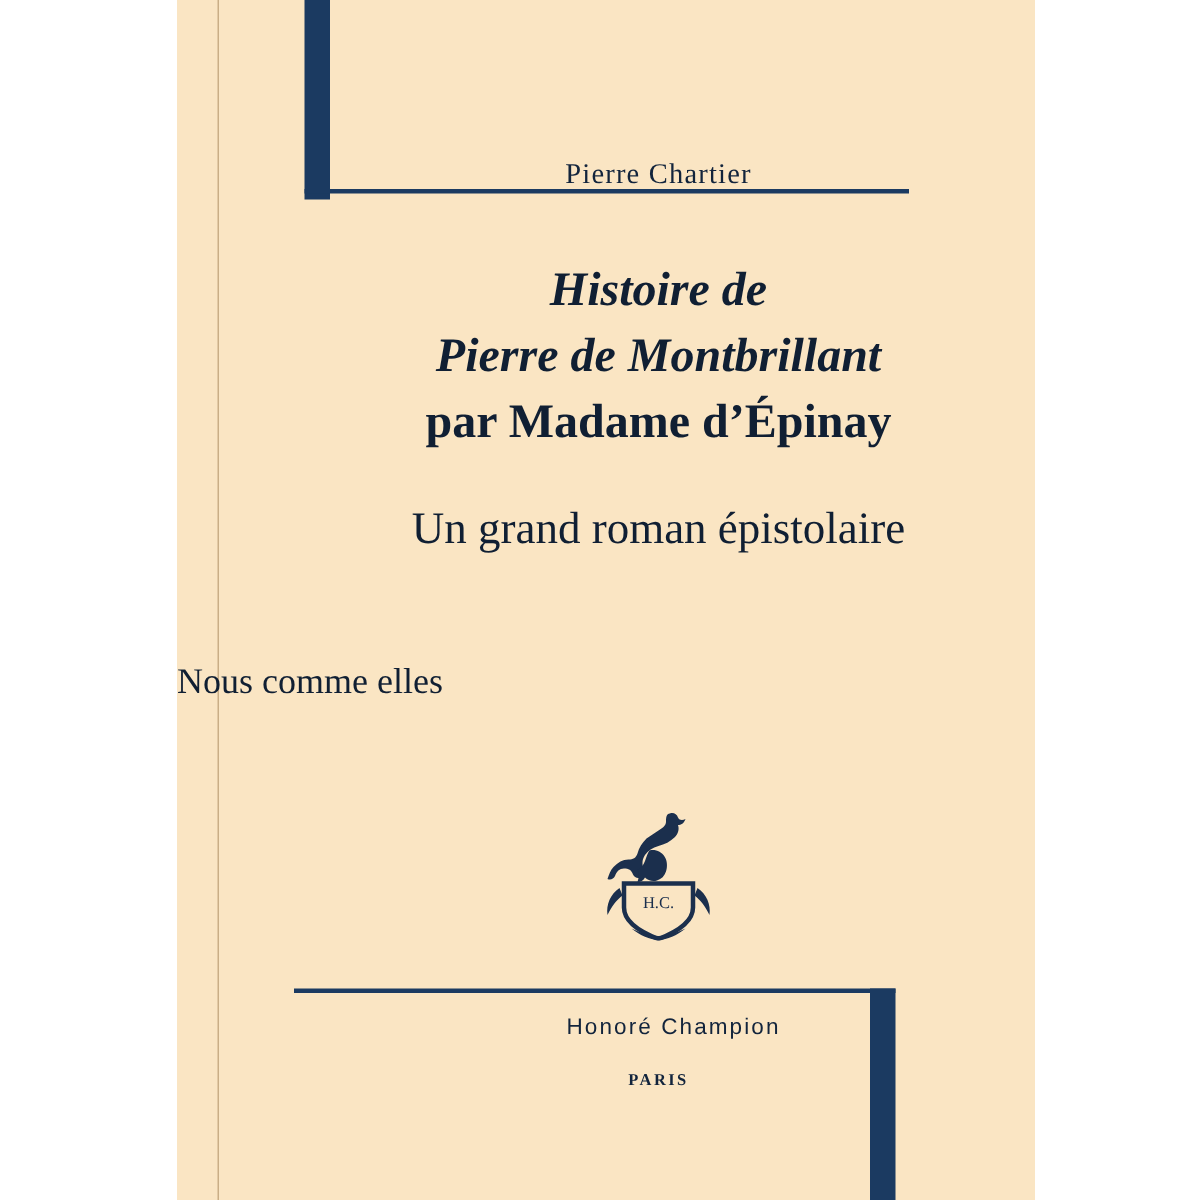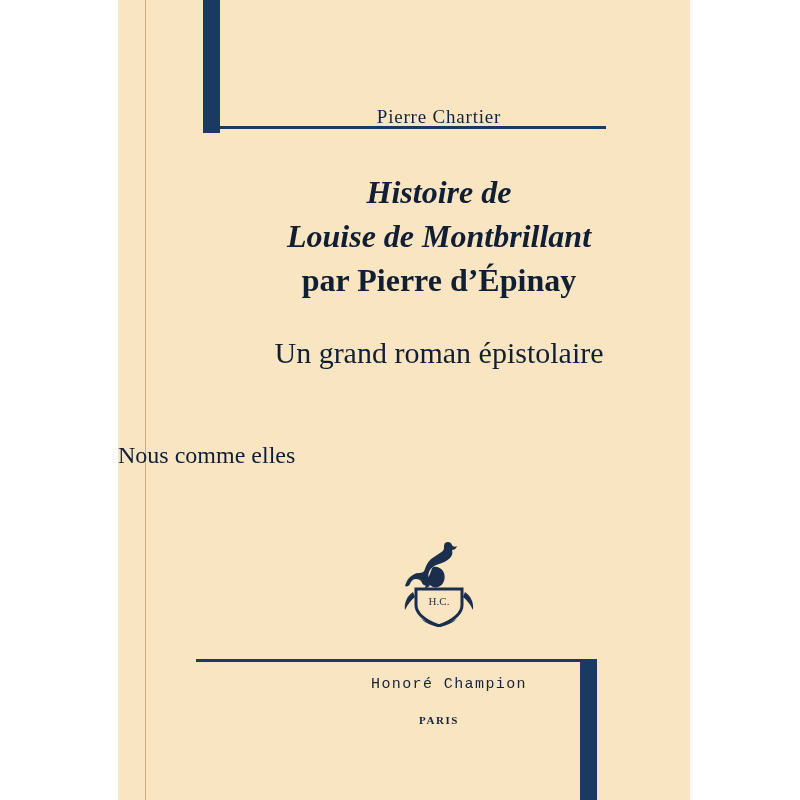--- a/index.html
+++ b/index.html
@@ -184,21 +184,21 @@
     position: absolute;
     left: 0;
     top: 676px;
     width: 642px;
     text-align: center;
     color: #12243c;
   }
   .publisher-name {
     font-size: 15px;
     letter-spacing: 1.4px;
-    font-family: Liberation Mono, monospace;
+    font-family: Liberation Sans, sans-serif;
     padding-left: 20px;
   }
   .publisher-city {
     margin-top: 21px;
     font-size: 11px;
     letter-spacing: 1.6px;
     font-family: "Liberation Serif", serif;
     font-weight: bold;
   }
 </style>
@@ -220,22 +220,22 @@
 
     <div class="bar-bottom"></div>
     <div class="rule-bottom"></div>
 
     <div class="content">
 
       <div class="author">Pierre Chartier</div>
 
       <div class="title-block">
         <div class="title-line">Histoire de</div>
-        <div class="title-line">Louise de Montbrillant</div>
-        <div class="title-line upright">par Pierre d’Épinay</div>
+        <div class="title-line">Pierre de Montbrillant</div>
+        <div class="title-line upright">par Madame d’Épinay</div>
       </div>
 
       <div class="subtitle-block">
         <div class="subtitle-line">Un grand roman épistolaire</div>
       </div>
 
       <div class="series-block">
         <div class="series-line">Nous comme elles</div>
       </div>
 

